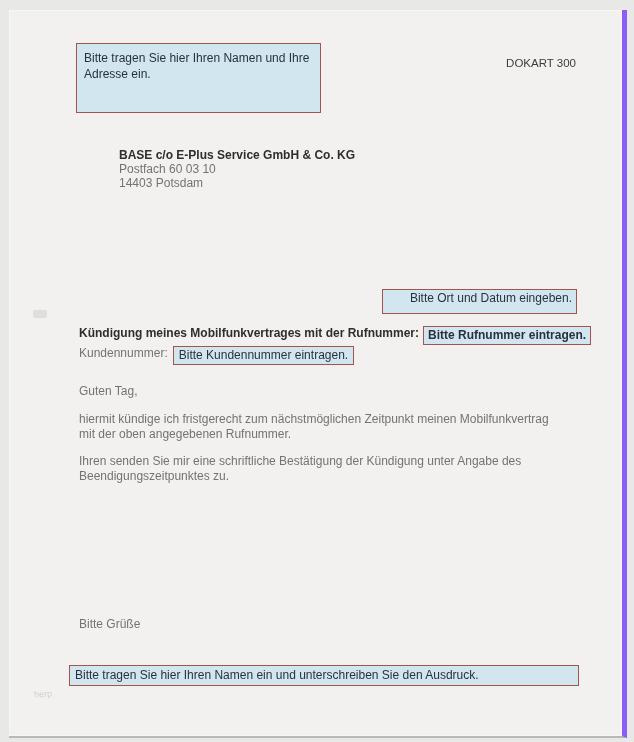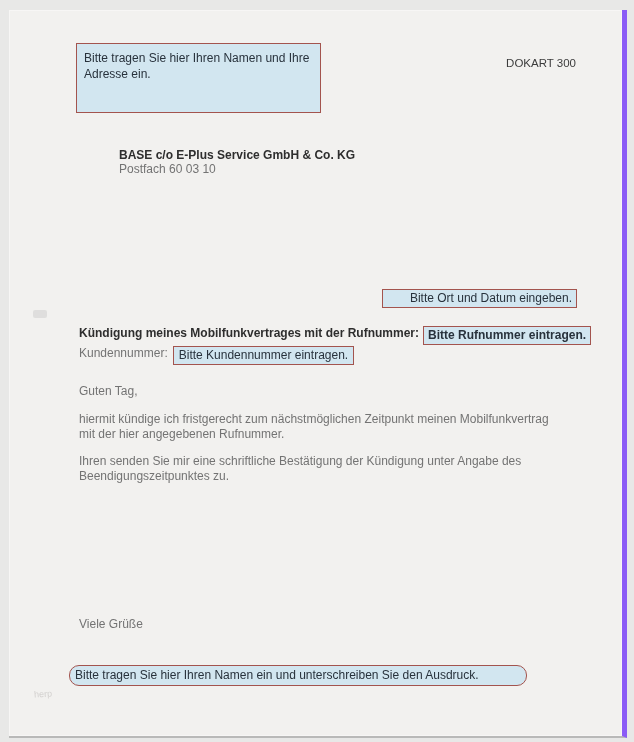--- a/index.html
+++ b/index.html
@@ -24,71 +24,72 @@
     box-sizing:border-box;
   }
   .txt{color:#737373;font-size:12px;line-height:15px;}
   .bold{font-weight:bold;color:#2e2e2e;}
 
   .top-ph{left:67px;top:33px;width:245px;height:70px;padding:6px 7px;font-size:12px;line-height:16px;}
   .dokart{left:427px;top:47px;width:140px;text-align:right;font-size:11.5px;color:#3c3c3c;}
   .recipient{left:70px;top:138px;}
   .recipient div{font-size:12px;line-height:14px;padding-left:40px;}
   .smudge{left:24px;top:300px;width:14px;height:8px;background:#d9d9d8;border-radius:2px;opacity:.8;}
-  .date-ph{left:373px;top:279px;width:195px;height:19px;font-size:12px;line-height:17px;text-align:right;padding:0 4px;}
+  .date-ph{left:373px;top:279px;width:195px;height:25px;font-size:12px;line-height:17px;text-align:right;padding:0 4px;}
   .subject-row{left:70px;top:316px;display:flex;align-items:flex-start;white-space:nowrap;}
   .subject-row .ph-box{margin-left:4px;padding:1px 4px 2px;font-size:12px;font-weight:bold;}
   .kundennr-row{left:70px;top:336px;display:flex;align-items:flex-start;white-space:nowrap;}
   .kundennr-row .ph-box{margin-left:5px;padding:1px 5px 2px;font-size:12px;}
   .salutation{left:70px;top:374px;}
   .para1{left:70px;top:402px;width:530px;}
   .para2{left:70px;top:444px;width:530px;}
   .closing{left:70px;top:607px;}
-  .sign-ph{left:60px;top:655px;width:458px;height:21px;padding:2px 5px;font-size:12px;border-radius:10px;}
+  .sign-ph{left:60px;top:655px;width:510px;height:21px;padding:2px 5px;font-size:12px;}
   .watermark{left:25px;top:679px;font-size:9px;color:#b9b6b4;opacity:.55;transform:rotate(-4deg);}
 </style>
 </head>
 <body>
 
 <div class="page">
 
   <div class="abs ph-box top-ph">Bitte tragen Sie hier Ihren Namen und Ihre Adresse ein.</div>
 
   <div class="abs dokart">DOKART 300</div>
 
   <div class="abs recipient">
     <div class="bold">BASE c/o E-Plus Service GmbH &amp; Co. KG</div>
     <div class="txt">Postfach 60 03 10</div>
+    <div class="txt">14403 Potsdam</div>
   </div>
 
   <div class="abs smudge"></div>
 
   <div class="abs ph-box date-ph">Bitte Ort und Datum eingeben.</div>
 
   <div class="abs subject-row">
     <span class="txt bold">Kündigung meines Mobilfunkvertrages mit der Rufnummer:</span>
     <span class="ph-box">Bitte Rufnummer eintragen.</span>
   </div>
 
   <div class="abs kundennr-row">
     <span class="txt">Kundennummer:</span>
     <span class="ph-box">Bitte Kundennummer eintragen.</span>
   </div>
 
   <div class="abs txt salutation">Guten Tag,</div>
 
   <div class="abs para1">
     <div class="txt">hiermit kündige ich fristgerecht zum nächstmöglichen Zeitpunkt meinen Mobilfunkvertrag</div>
-    <div class="txt">mit der hier angegebenen Rufnummer.</div>
+    <div class="txt">mit der oben angegebenen Rufnummer.</div>
   </div>
 
   <div class="abs para2">
     <div class="txt">Ihren senden Sie mir eine schriftliche Bestätigung der Kündigung unter Angabe des</div>
     <div class="txt">Beendigungszeitpunktes zu.</div>
   </div>
 
-  <div class="abs txt closing">Viele Grüße</div>
+  <div class="abs txt closing">Bitte Grüße</div>
 
   <div class="abs ph-box sign-ph">Bitte tragen Sie hier Ihren Namen ein und unterschreiben Sie den Ausdruck.</div>
 
   <div class="abs watermark">herp</div>
 
 </div>
 
 </body></html>

